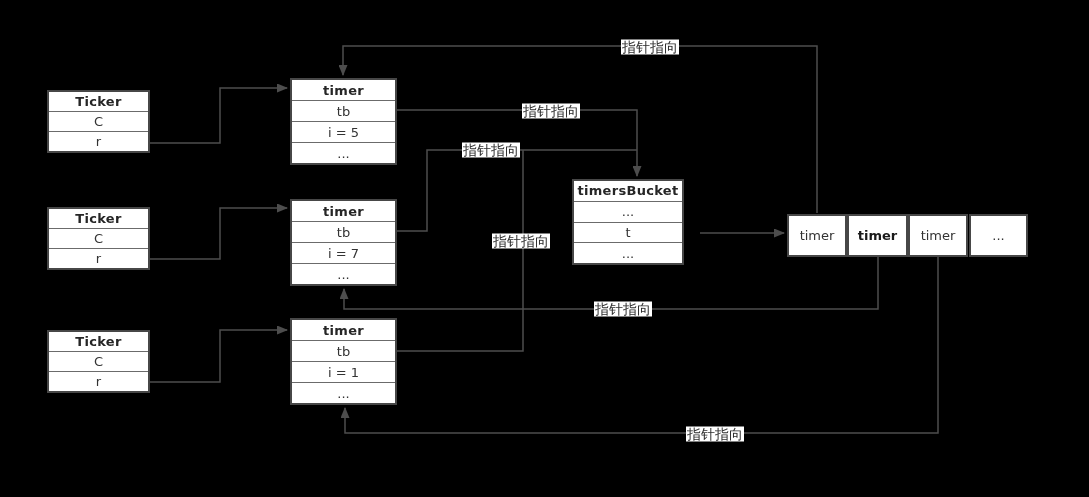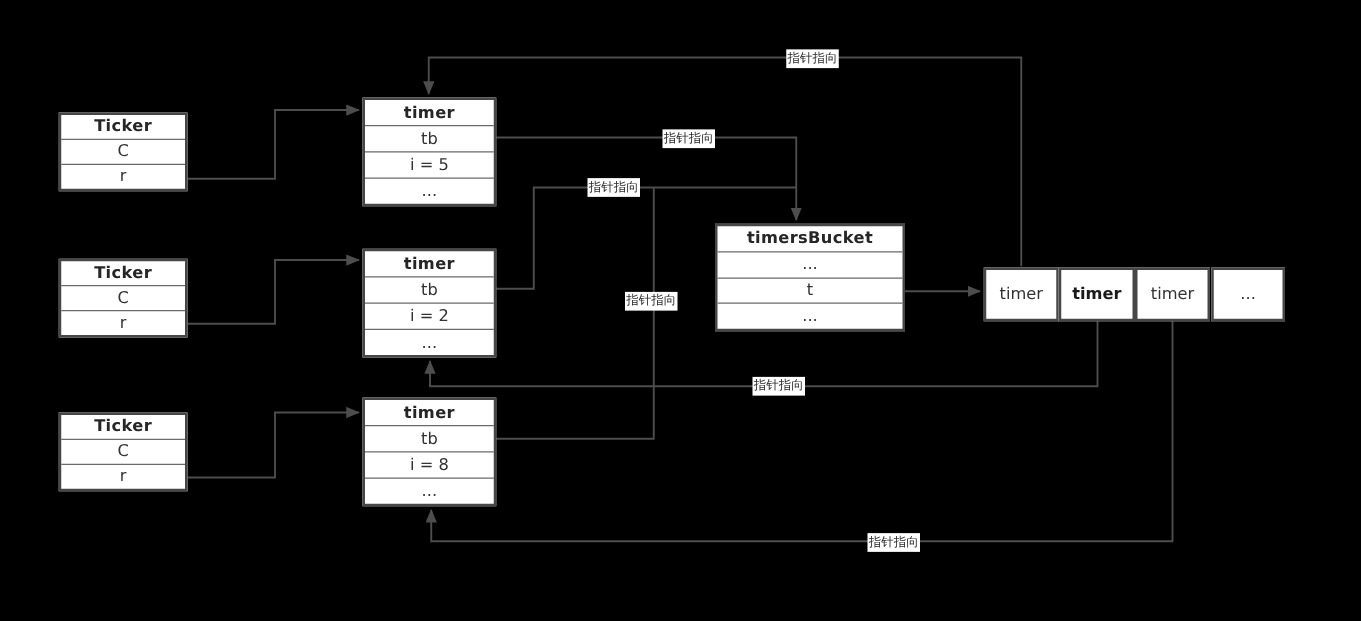--- a/index.html
+++ b/index.html
@@ -31,21 +31,21 @@
     position:absolute;
     display:flex;align-items:center;justify-content:center;
     background:#fff;border:2px solid #474747;box-sizing:border-box;
     font-size:13px;color:#333;
   }
   .cell.bold{font-weight:bold;color:#1a1a1a;}
   .edge-label{
     position:absolute;
     transform:translate(-50%,-50%);
     background:#fff;color:#2e2e2e;
-    font-size:10px;line-height:15px;
+    font-size:14px;line-height:15px;
     padding:0 1px;white-space:nowrap;
   }
 </style>
 </head>
 <body>
 
 <div id="canvas">
 
   <svg class="wires" viewBox="0 0 1089 497" fill="none">
     <defs>
@@ -85,31 +85,31 @@
 
   <div class="box" style="left:290px;top:78px;width:107px;height:87px;">
     <div class="row hdr">timer</div>
     <div class="row">tb</div>
     <div class="row">i = 5</div>
     <div class="row">...</div>
   </div>
   <div class="box" style="left:290px;top:199px;width:107px;height:87px;">
     <div class="row hdr">timer</div>
     <div class="row">tb</div>
-    <div class="row">i = 2</div>
+    <div class="row">i = 7</div>
     <div class="row">...</div>
   </div>
   <div class="box" style="left:290px;top:318px;width:107px;height:87px;">
     <div class="row hdr">timer</div>
     <div class="row">tb</div>
-    <div class="row">i = 8</div>
+    <div class="row">i = 1</div>
     <div class="row">...</div>
   </div>
 
-  <div class="box" style="left:572px;top:179px;width:152px;height:86px;">
+  <div class="box" style="left:572px;top:179px;width:112px;height:86px;">
     <div class="row hdr">timersBucket</div>
     <div class="row">...</div>
     <div class="row">t</div>
     <div class="row">...</div>
   </div>
 
   <div class="cell" style="left:787px;top:214px;width:60px;height:43px;">timer</div>
   <div class="cell bold" style="left:847px;top:214px;width:61px;height:43px;">timer</div>
   <div class="cell" style="left:908px;top:214px;width:60px;height:43px;">timer</div>
   <div class="cell" style="left:969px;top:214px;width:59px;height:43px;">...</div>

